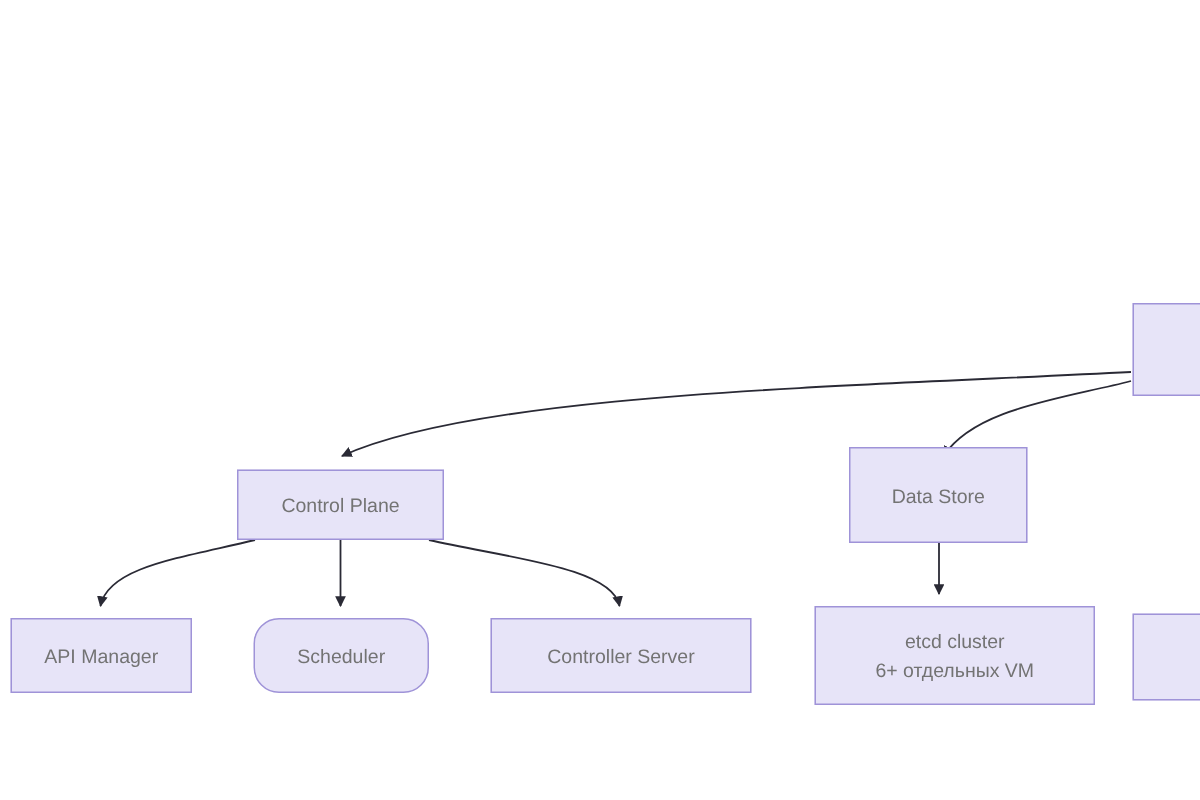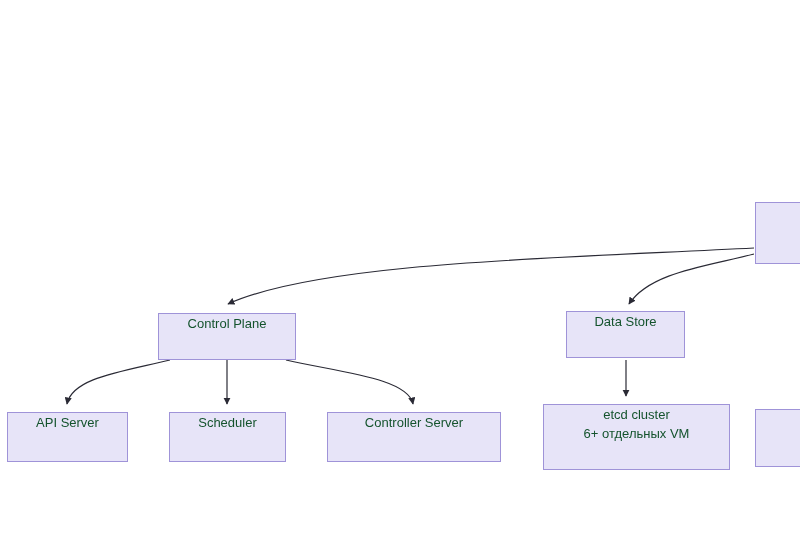--- a/index.html
+++ b/index.html
@@ -27,35 +27,36 @@
     pointer-events: none;
   }
   .node {
     position: absolute;
     box-sizing: border-box;
     background: #e7e4f8;
     border: 1px solid #9f93d8;
     display: flex;
     flex-direction: column;
     align-items: center;
-    color: #14532d;
+    justify-content: center;
+    color: #737373;
     font-size: 13px;
     line-height: 19px;
     text-align: center;
     white-space: nowrap;
   }
   .node .line {
     display: block;
   }
   
   #node-root        { left: 755px; top: 202px; width: 120px; height: 62px; }
   #node-control     { left: 158px; top: 313px; width: 138px; height: 47px; }
-  #node-datastore   { left: 566px; top: 311px; width: 119px; height: 47px; }
+  #node-datastore   { left: 566px; top: 298px; width: 119px; height: 64px; }
   #node-api         { left: 7px;   top: 412px; width: 121px; height: 50px; }
-  #node-scheduler   { left: 169px; top: 412px; width: 117px; height: 50px; }
+  #node-scheduler   { left: 169px; top: 412px; width: 117px; height: 50px; border-radius: 17px; }
   #node-controller  { left: 327px; top: 412px; width: 174px; height: 50px; }
   #node-etcd        { left: 543px; top: 404px; width: 187px; height: 66px; }
   #node-install     { left: 755px; top: 409px; width: 130px; height: 58px; }
 </style>
 </head>
 <body>
 
 <div id="canvas">
 
   <svg id="edges" viewBox="0 0 800 533" width="800" height="533">
@@ -85,21 +86,21 @@
 
   <div class="node" id="node-control">
     <span class="line">Control Plane</span>
   </div>
 
   <div class="node" id="node-datastore">
     <span class="line">Data Store</span>
   </div>
 
   <div class="node" id="node-api">
-    <span class="line">API Server</span>
+    <span class="line">API Manager</span>
   </div>
 
   <div class="node" id="node-scheduler">
     <span class="line">Scheduler</span>
   </div>
 
   <div class="node" id="node-controller">
     <span class="line">Controller Server</span>
   </div>
 

